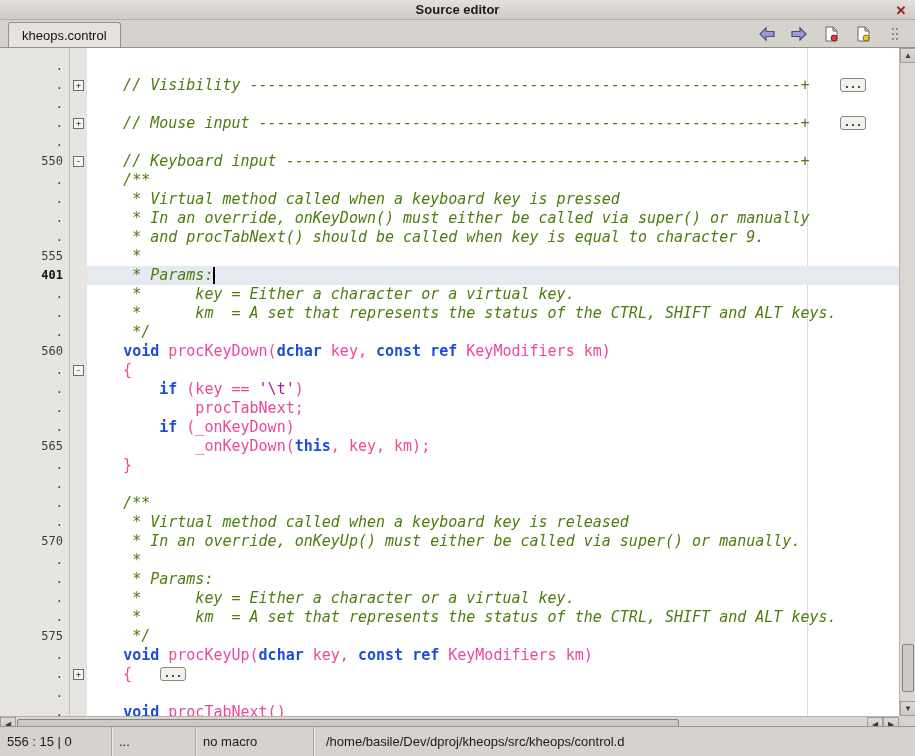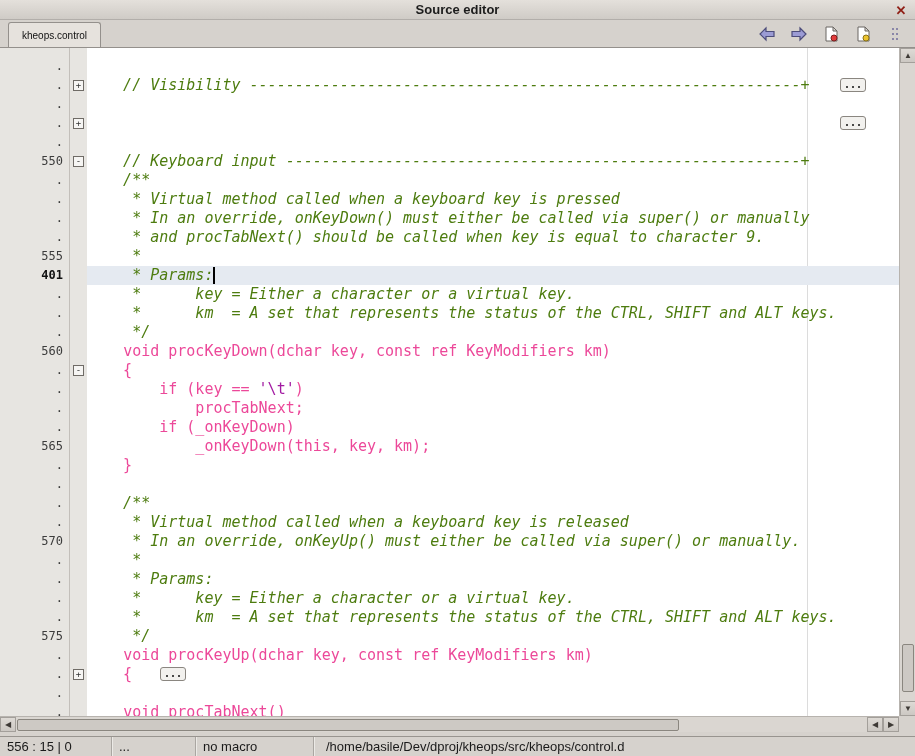--- a/index.html
+++ b/index.html
@@ -21,21 +21,21 @@
     display:flex;align-items:center;justify-content:center;
     color:#8f1d14;font-weight:bold;font-size:13px;cursor:default;
   }
   
   .tabbar{
     position:absolute;top:20px;left:0;right:0;height:28px;
     background:#d6d2cd;border-bottom:1px solid #94908c;box-sizing:border-box;
   }
   .tab{
     position:absolute;left:8px;bottom:0;height:25px;padding:0 13px;
-    display:flex;align-items:center;font-size:10px;color:#111;
+    display:flex;align-items:center;font-size:13px;color:#111;
     background:#e6e2dd;border:1px solid #94908c;border-bottom:none;
     border-radius:3px 3px 0 0;box-sizing:border-box;
   }
   .edtoolbar{position:absolute;right:8px;top:3px;display:flex;gap:8px;align-items:center;}
   .tbtn{width:24px;height:22px;display:flex;align-items:center;justify-content:center;border-radius:2px;}
   
   .editor{position:absolute;top:48px;left:0;right:0;bottom:24px;background:#fff;}
   .lines-viewport{position:absolute;left:0;top:0;right:16px;bottom:16px;overflow:hidden;background:#ffffff;}
   .gutter-bg{position:absolute;left:0;top:0;bottom:0;width:70px;background:#e7e5e1;border-right:1px solid #c3bfba;box-sizing:border-box;}
   .fold-bg{position:absolute;left:70px;top:0;bottom:0;width:17px;background:#e7e5e1;}
@@ -53,21 +53,21 @@
     position:absolute;left:3px;top:4px;width:11px;height:11px;box-sizing:border-box;
     background:#f6f5f3;border:1px solid #6f6b66;
     font-family:"DejaVu Sans Mono",monospace;font-size:9px;line-height:8px;text-align:center;color:#333;
   }
   .code{
     position:relative;flex:1 1 auto;white-space:pre;
     font-family:"DejaVu Sans Mono",monospace;font-size:15px;line-height:19px;color:#000;
   }
   .code.curline{background:#e5eaf1;}
   .tok-cmt{color:#4d7c0f;font-style:italic;}
-  .tok-kw{color:#ec4899;font-weight:normal;}
+  .tok-kw{color:#1d4ed8;font-weight:bold;}
   .tok-str{color:#a21ba2;}
   .tok-txt{color:#ec4899;}
   .caret{position:absolute;top:1px;width:2px;height:17px;background:#000;}
   .cmarker{
     position:absolute;top:2px;width:26px;height:14px;box-sizing:border-box;
     border:1px solid #8a8680;border-radius:3px;background:#f2f1ee;
     font-family:"DejaVu Sans Mono",monospace;font-weight:bold;font-size:10px;line-height:11px;
     text-align:center;color:#222;
   }
   
@@ -76,21 +76,21 @@
   .sbtn{
     position:absolute;width:16px;height:15px;background:linear-gradient(#dedad5,#ccc8c3);
     border:1px solid #a39f9a;box-sizing:border-box;display:flex;align-items:center;justify-content:center;
   }
   .sbtn .arrow{font-size:8px;color:#3e3a36;line-height:8px;}
   .vthumb{position:absolute;left:2px;right:1px;top:596px;height:48px;background:#cdc9c4;border:1px solid #8a867f;border-radius:2px;box-sizing:border-box;}
   .hthumb{position:absolute;top:2px;height:12px;left:17px;width:662px;background:#cdc9c4;border:1px solid #8a867f;border-radius:2px;box-sizing:border-box;}
   .corner{position:absolute;right:0;bottom:0;width:16px;height:16px;background:#d6d2cd;}
   
   .statusbar{
-    position:absolute;left:0;bottom:0;right:0;height:20px;background:#d6d2cd;
+    position:absolute;left:0;bottom:0;right:0;height:30px;background:#d6d2cd;
     border-top:1px solid #98948f;box-sizing:border-box;
     display:flex;align-items:stretch;font-size:13px;color:#1a1a1a;
   }
   .scell{
     display:flex;align-items:center;padding:0 7px;box-sizing:border-box;
     border-right:1px solid #aaa6a1;box-shadow:1px 0 0 #eceae6;
     white-space:nowrap;overflow:hidden;
   }
   .scell.c1{width:112px;}
   .scell.c2{width:84px;}
@@ -170,21 +170,21 @@
         <div class="row">
           <div class="num">.</div>
           <div class="foldcol"></div>
           <div class="code"></div>
         </div>
         <div class="row">
           <div class="num">.</div>
           <div class="foldcol">
             <span class="foldbox">+</span>
           </div>
-          <div class="code"><span class="cmarker" style="left: 753px;">...</span></div>
+          <div class="code"><span class="tok-cmt">    // Mouse input ------------------------------------------------------------+</span><span class="cmarker" style="left: 753px;">...</span></div>
         </div>
         <div class="row">
           <div class="num">.</div>
           <div class="foldcol"></div>
           <div class="code"></div>
         </div>
         <div class="row">
           <div class="num">550</div>
           <div class="foldcol">
             <span class="foldbox">-</span>

